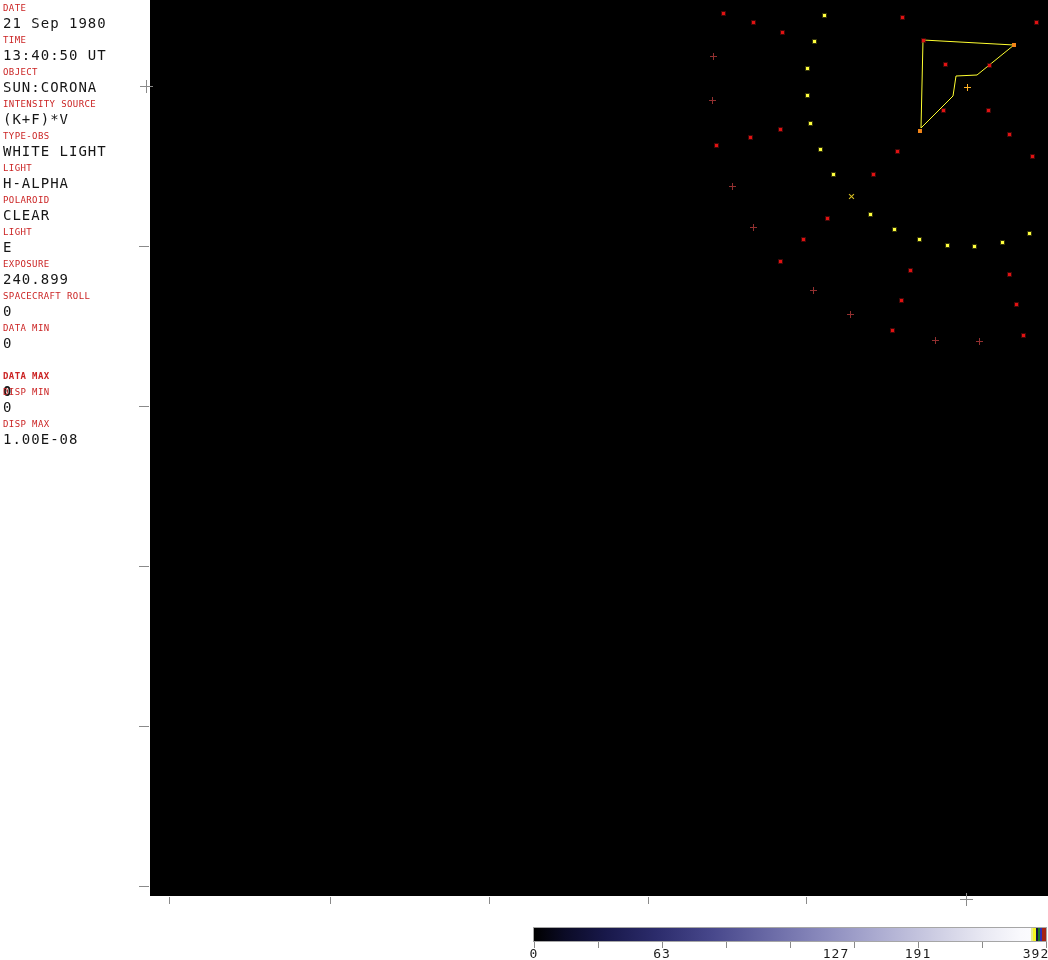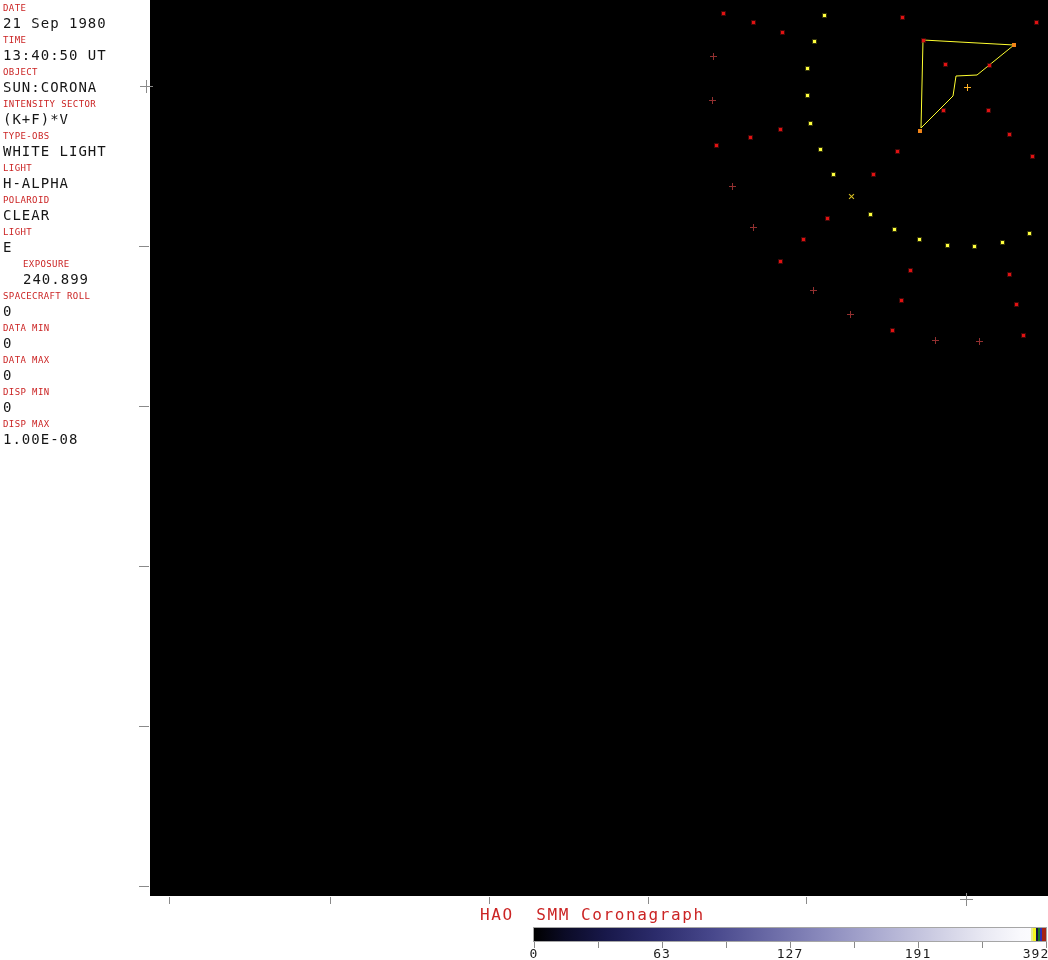--- a/index.html
+++ b/index.html
@@ -46,29 +46,29 @@
 </style>
 </head>
 <body>
 
 <div id="screen">
 
   <div id="metadata-panel">
       <div class="field" style="top: 3px;"><span class="lbl">DATE</span><span class="val">21 Sep 1980</span></div>
       <div class="field" style="top: 35px;"><span class="lbl">TIME</span><span class="val">13:40:50 UT</span></div>
       <div class="field" style="top: 67px;"><span class="lbl">OBJECT</span><span class="val">SUN:CORONA</span></div>
-      <div class="field" style="top: 99px;"><span class="lbl">INTENSITY SECTOR</span><span class="val">(K+F)*V</span></div>
+      <div class="field" style="top: 99px;"><span class="lbl">INTENSITY SOURCE</span><span class="val">(K+F)*V</span></div>
       <div class="field" style="top: 131px;"><span class="lbl">TYPE-OBS</span><span class="val">WHITE LIGHT</span></div>
       <div class="field" style="top: 163px;"><span class="lbl">LIGHT</span><span class="val">H-ALPHA</span></div>
       <div class="field" style="top: 195px;"><span class="lbl">POLAROID</span><span class="val">CLEAR</span></div>
       <div class="field" style="top: 227px;"><span class="lbl">LIGHT</span><span class="val">E</span></div>
-      <div class="field" style="top: 259px; margin-left: 20px;"><span class="lbl">EXPOSURE</span><span class="val">240.899</span></div>
+      <div class="field" style="top: 259px;"><span class="lbl">EXPOSURE</span><span class="val">240.899</span></div>
       <div class="field" style="top: 291px;"><span class="lbl">SPACECRAFT ROLL</span><span class="val">0</span></div>
       <div class="field" style="top: 323px;"><span class="lbl">DATA MIN</span><span class="val">0</span></div>
-      <div class="field" style="top: 355px;"><span class="lbl">DATA MAX</span><span class="val">0</span></div>
+      <div class="field" style="top: 371px; font-weight: bold;"><span class="lbl">DATA MAX</span><span class="val">0</span></div>
       <div class="field" style="top: 387px;"><span class="lbl">DISP MIN</span><span class="val">0</span></div>
       <div class="field" style="top: 419px;"><span class="lbl">DISP MAX</span><span class="val">1.00E-08</span></div>
     </div>
 
   <div id="coronagraph-image">
     <svg id="region-overlay" width="898" height="896" viewBox="0 0 898 896">
       <polygon id="region-polygon" fill="none" stroke-width="1" points="773,40 864,45 827,75 806,76 803,96 771,128" stroke="#ffff30"></polygon>
     </svg>
     <div id="star-layer">
         <div class="mk red" style="left: 572px; top: 12px;"></div>
@@ -134,21 +134,20 @@
       <div class="ltick" style="top: 886px;"></div>
       <div class="btick" style="left: 169px;"></div>
       <div class="btick" style="left: 330px;"></div>
       <div class="btick" style="left: 489px;"></div>
       <div class="btick" style="left: 648px;"></div>
       <div class="btick" style="left: 806px;"></div>
       <div class="gplus cross13" style="left: 140px; top: 80px;"></div>
       <div class="gplus cross13" style="left: 960px; top: 893px;"></div>
     </div>
 
-  <div id="footer-title">HAO  SMM Coronagraph</div>
 
   <div id="colorbar">
       <div class="stripe" style="right: 13px; width: 2px; background: rgb(233, 233, 144);"></div>
       <div class="stripe" style="right: 10px; width: 3px; background: rgb(246, 246, 34);"></div>
       <div class="stripe" style="right: 8px; width: 2px; background: rgb(19, 19, 69);"></div>
       <div class="stripe" style="right: 6px; width: 2px; background: rgb(30, 122, 30);"></div>
       <div class="stripe" style="right: 4px; width: 2px; background: rgb(46, 46, 180);"></div>
       <div class="stripe" style="right: 0px; width: 4px; background: rgb(165, 35, 21);"></div>
     </div>
   <div id="cb-ticks">
@@ -158,18 +157,18 @@
       <div class="cbtick" style="left: 726px;"></div>
       <div class="cbtick" style="left: 790px;"></div>
       <div class="cbtick" style="left: 854px;"></div>
       <div class="cbtick" style="left: 918px;"></div>
       <div class="cbtick" style="left: 982px;"></div>
       <div class="cbtick" style="left: 1046px;"></div>
     </div>
   <div id="cb-labels">
     <span class="cblabel" style="left: 534px;">0</span>
     <span class="cblabel" style="left: 662px;">63</span>
-    <span class="cblabel" style="left: 790px;">127</span>
+    <span class="cblabel" style="left: 836px;">127</span>
     <span class="cblabel" style="left: 918px;">191</span>
     <span class="cblabel" style="left: 1036px;">392</span>
   </div>
 
 </div>
 
 </body></html>

